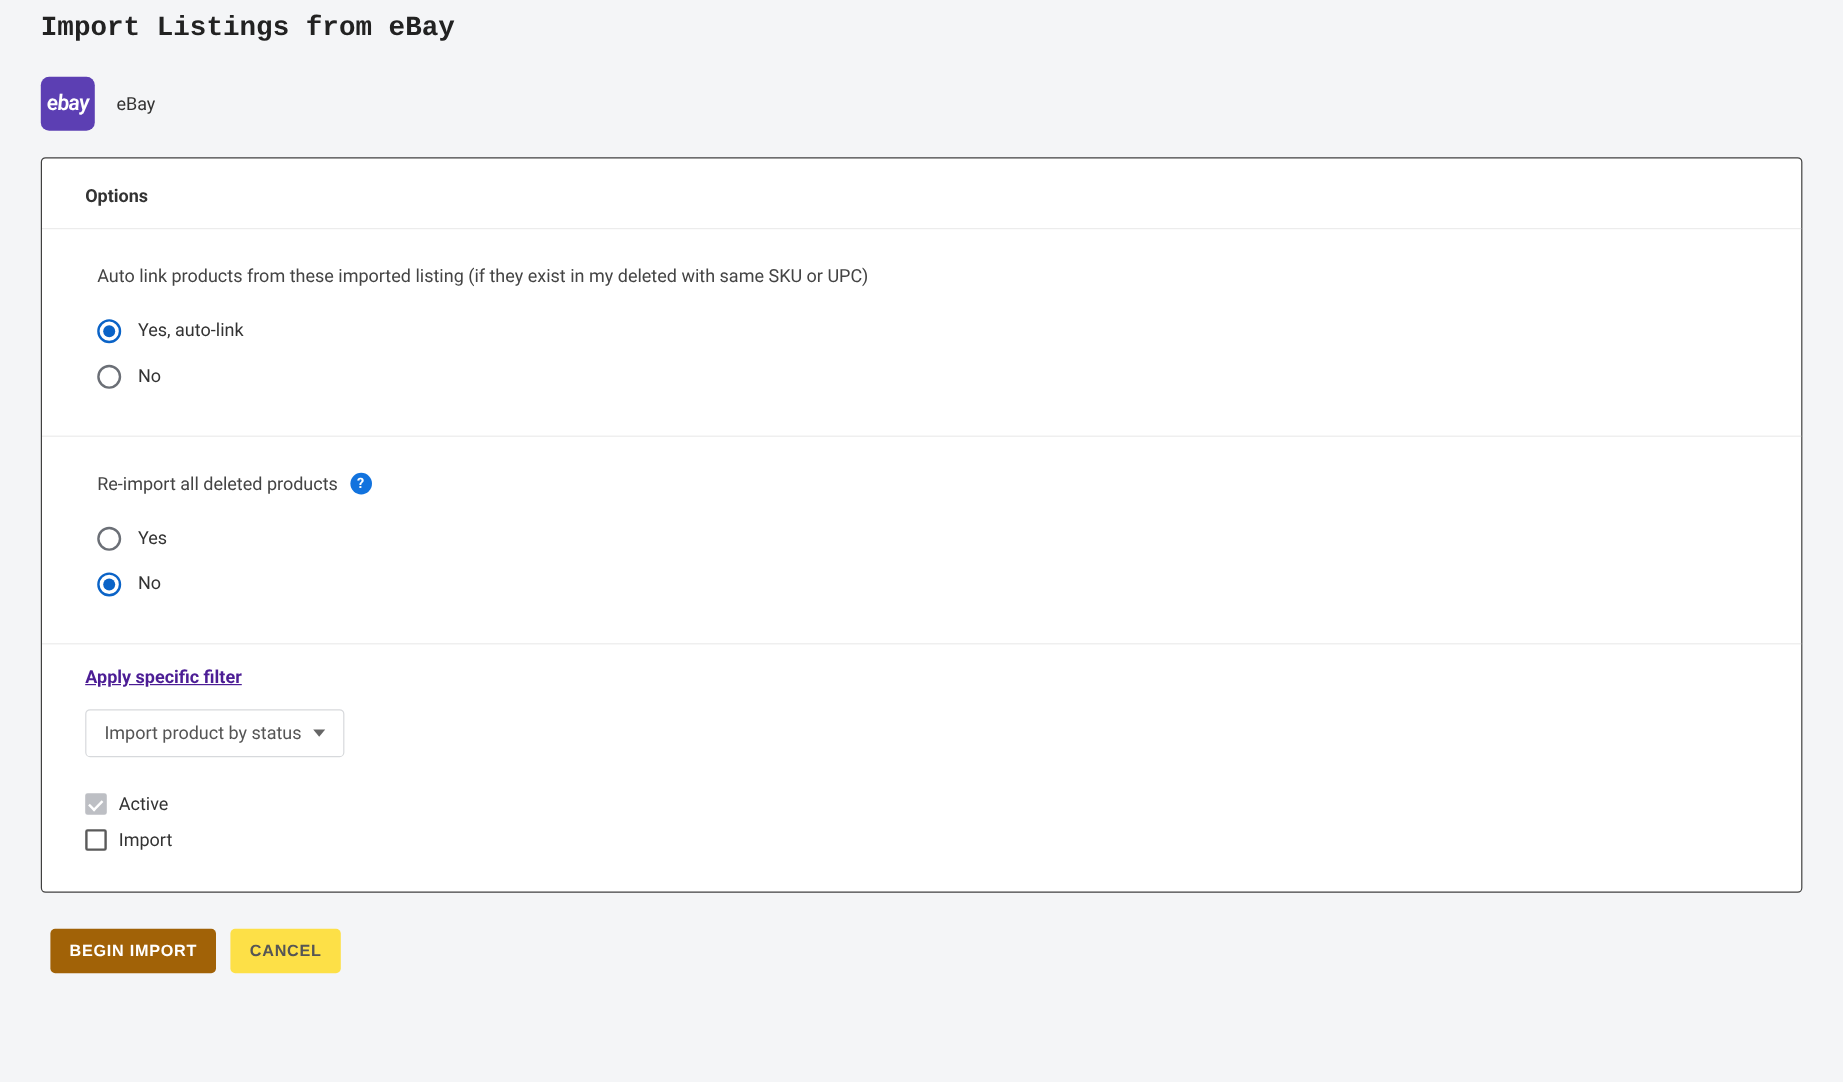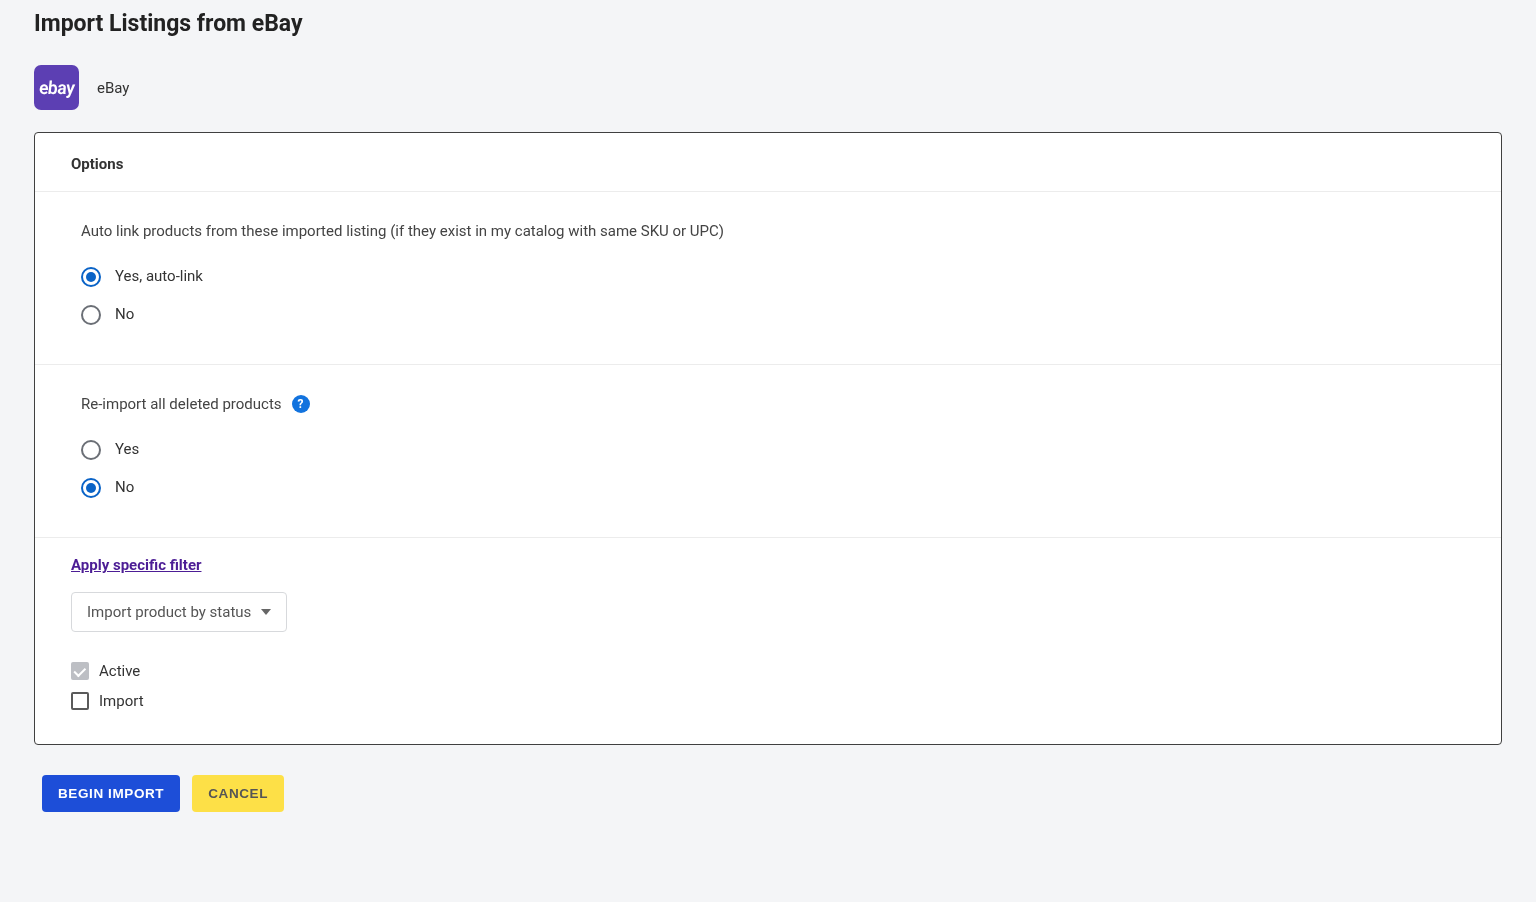--- a/index.html
+++ b/index.html
@@ -14,20 +14,21 @@
     color: #333;
   }
   .page {
     padding: 10px 34px 30px 34px;
   }
   .page-title {
     font-size: 23px;
     font-weight: 700;
     color: #222;
     margin: 0 0 28px 0;
+    font-family: Liberation Mono, monospace;
   }
   .source-row {
     display: flex;
     align-items: center;
     gap: 18px;
     margin-bottom: 22px;
   }
   .ebay-badge {
     width: 45px;
     height: 45px;
@@ -193,21 +194,21 @@
     border: none;
     border-radius: 4px;
     padding: 11px 16px;
     font-size: 13.5px;
     font-weight: 700;
     letter-spacing: 0.6px;
     cursor: pointer;
     text-transform: uppercase;
   }
   .btn-primary {
-    background: #1d4ed8;
+    background: #a16207;
     color: #fff;
   }
   .btn-secondary {
     background: #fde047;
     color: #555;
   }
 </style>
 </head>
 <body>
 
@@ -218,21 +219,21 @@
     <div class="ebay-badge">
         <span>ebay</span>
       </div>
     <div class="source-name">eBay</div>
   </div>
 
   <div class="card">
     <div class="card-header">Options</div>
 
     <div class="section">
-      <div class="section-lead">Auto link products from these imported listing (if they exist in my catalog with same SKU or UPC)</div>
+      <div class="section-lead">Auto link products from these imported listing (if they exist in my deleted with same SKU or UPC)</div>
       <div class="radio-row">
         <span class="radio-outer selected"></span>
         <span class="radio-label">Yes, auto-link</span>
       </div>
       <div class="radio-row">
         <span class="radio-outer"></span>
         <span class="radio-label">No</span>
       </div>
     </div>
 

